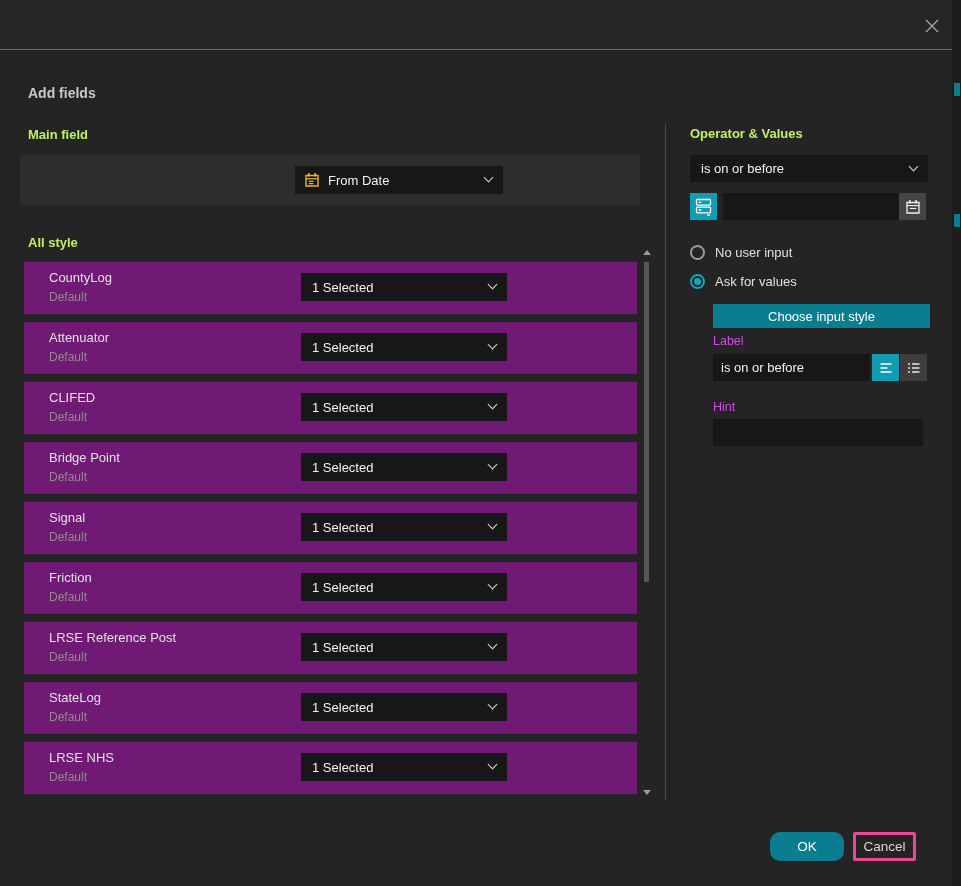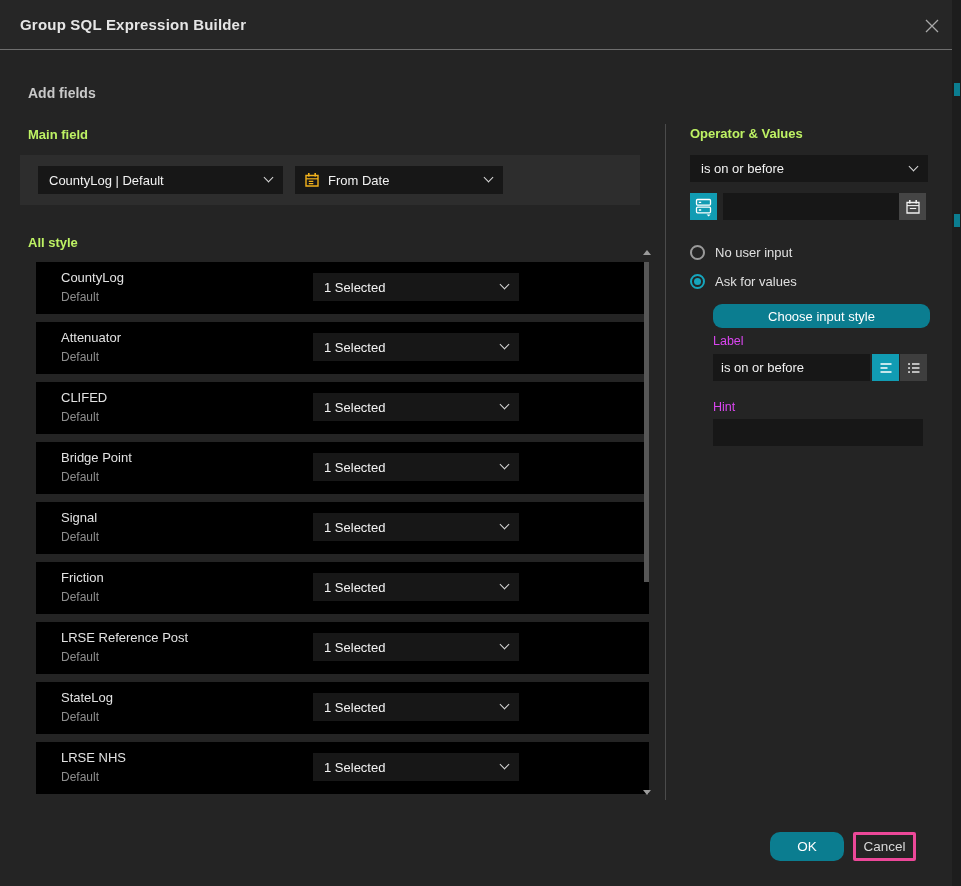--- a/index.html
+++ b/index.html
@@ -25,21 +25,21 @@
     cursor:pointer; }
   .sel .chev { position:absolute; right:11px; top:10px; width:7px; height:7px;
     border-right:1.6px solid #d8d8d8; border-bottom:1.6px solid #d8d8d8;
     transform:rotate(45deg); transform-origin:center; margin-top:-2px; }
   .sel .sel-text { white-space:nowrap; overflow:hidden; }
 
   
   #main-row { position:absolute; left:20px; top:155px; width:620px; height:50px; background:#2d2d2d; }
 
   
-  .field-row { position:absolute; left:36px; width:613px; height:52px; background:#000000;text-decoration:underline; }
+  .field-row { position:absolute; left:24px; width:613px; height:52px; background:#701a75;text-decoration:underline; }
   .field-name { position:absolute; left:25px; top:8px; font-size:13px; color:#e2e2e2; }
   .field-sub  { position:absolute; left:25px; top:28px; font-size:12px; color:#8d8d8d; }
   .field-row .sel { left:277px; top:11px; width:206px; }
 
   
   #scrollbar-thumb { position:absolute; left:644px; top:262px; width:5px; height:320px; background:#575757; }
   .scroll-arrow { position:absolute; left:643px; width:0; height:0; }
   #scroll-up-icon { top:250px; border-left:4px solid transparent; border-right:4px solid transparent;
     border-bottom:5px solid #9b9b9b; }
   #scroll-down-icon { top:790px; border-left:4px solid transparent; border-right:4px solid transparent;
@@ -57,53 +57,48 @@
   .radio-row { position:absolute; left:690px; display:flex; align-items:center; gap:10px; cursor:pointer; }
   .radio { width:15px; height:15px; border-radius:50%; border:2px solid #9a9a9a; background:transparent; }
   .radio.checked { border-color:var(--radio-teal); display:flex; align-items:center; justify-content:center; }
   .radio.checked::after { content:""; width:7px; height:7px; border-radius:50%; background:var(--radio-teal); }
   .radio-label { font-size:13px; color:#e0e0e0; }
 
   .teal-btn { background:var(--accent-teal); color:#fff; border:none; cursor:pointer;
     font-family:"Liberation Sans",sans-serif; }
 
   #choose-style-btn { position:absolute; left:713px; top:304px; width:217px; height:24px;
-    font-size:13px;border-radius:9px; }
+    font-size:13px; }
   #ok-btn { position:absolute; left:770px; top:832px; width:74px; height:29px;
     font-size:13.5px; border-radius:10px; }
   #cancel-btn { position:absolute; left:853px; top:832px; width:63px; height:29px;
     background:transparent; border:3px solid #ec4899; color:#d8d8d8; font-size:13.5px;
     border-radius:2px; cursor:pointer; font-family:"Liberation Sans",sans-serif; }
 
   
   #edge-strip { position:absolute; left:952px; top:0; width:9px; height:886px; background:#1d1d1d; }
   .edge-mark { position:absolute; left:2px; width:6px; height:13px; background:var(--accent-teal); }
 </style>
 </head>
 <body>
 
 <div id="dialog">
 
   <div id="titlebar">
-    <div id="title">Group SQL Expression Builder</div>
     <div id="close-btn">
       <svg width="16" height="16" viewBox="0 0 16 16">
         <path d="M2 2 L14 14 M14 2 L2 14" stroke="#a8a8a8" stroke-width="1.3" fill="none"></path>
       </svg>
     </div>
   </div>
 
   <div class="section-hdr" style="left:28px; top:85px;text-align:center;">Add fields</div>
   <div class="sub-hdr" style="left:28px; top:127px;">Main field</div>
 
   <div id="main-row">
-    <div class="sel" style="left:18px; top:11px; width:245px;">
-      <span class="sel-text">CountyLog | Default</span>
-      <span class="chev"></span>
-    </div>
     <div class="sel" style="left:275px; top:11px; width:208px; padding-left:33px;">
       <svg class="abs" style="left:9px; top:6px;" width="16" height="16" viewBox="0 0 16 16">
         <path d="M2 3.5 h12 v10.5 h-12 z" fill="none" stroke="var(--calendar-amber)" stroke-width="1.4"></path>
         <path d="M2 6.8 h12" stroke="var(--calendar-amber)" stroke-width="1.2"></path>
         <path d="M4.8 1 v3.5 M11.2 1 v3.5" stroke="var(--calendar-amber)" stroke-width="1.6"></path>
         <path d="M4.8 9.3 h4.5 M4.8 11.6 h4.5" stroke="var(--calendar-amber)" stroke-width="1.3"></path>
       </svg>
       <span class="sel-text">From Date</span>
       <span class="chev"></span>
     </div>

